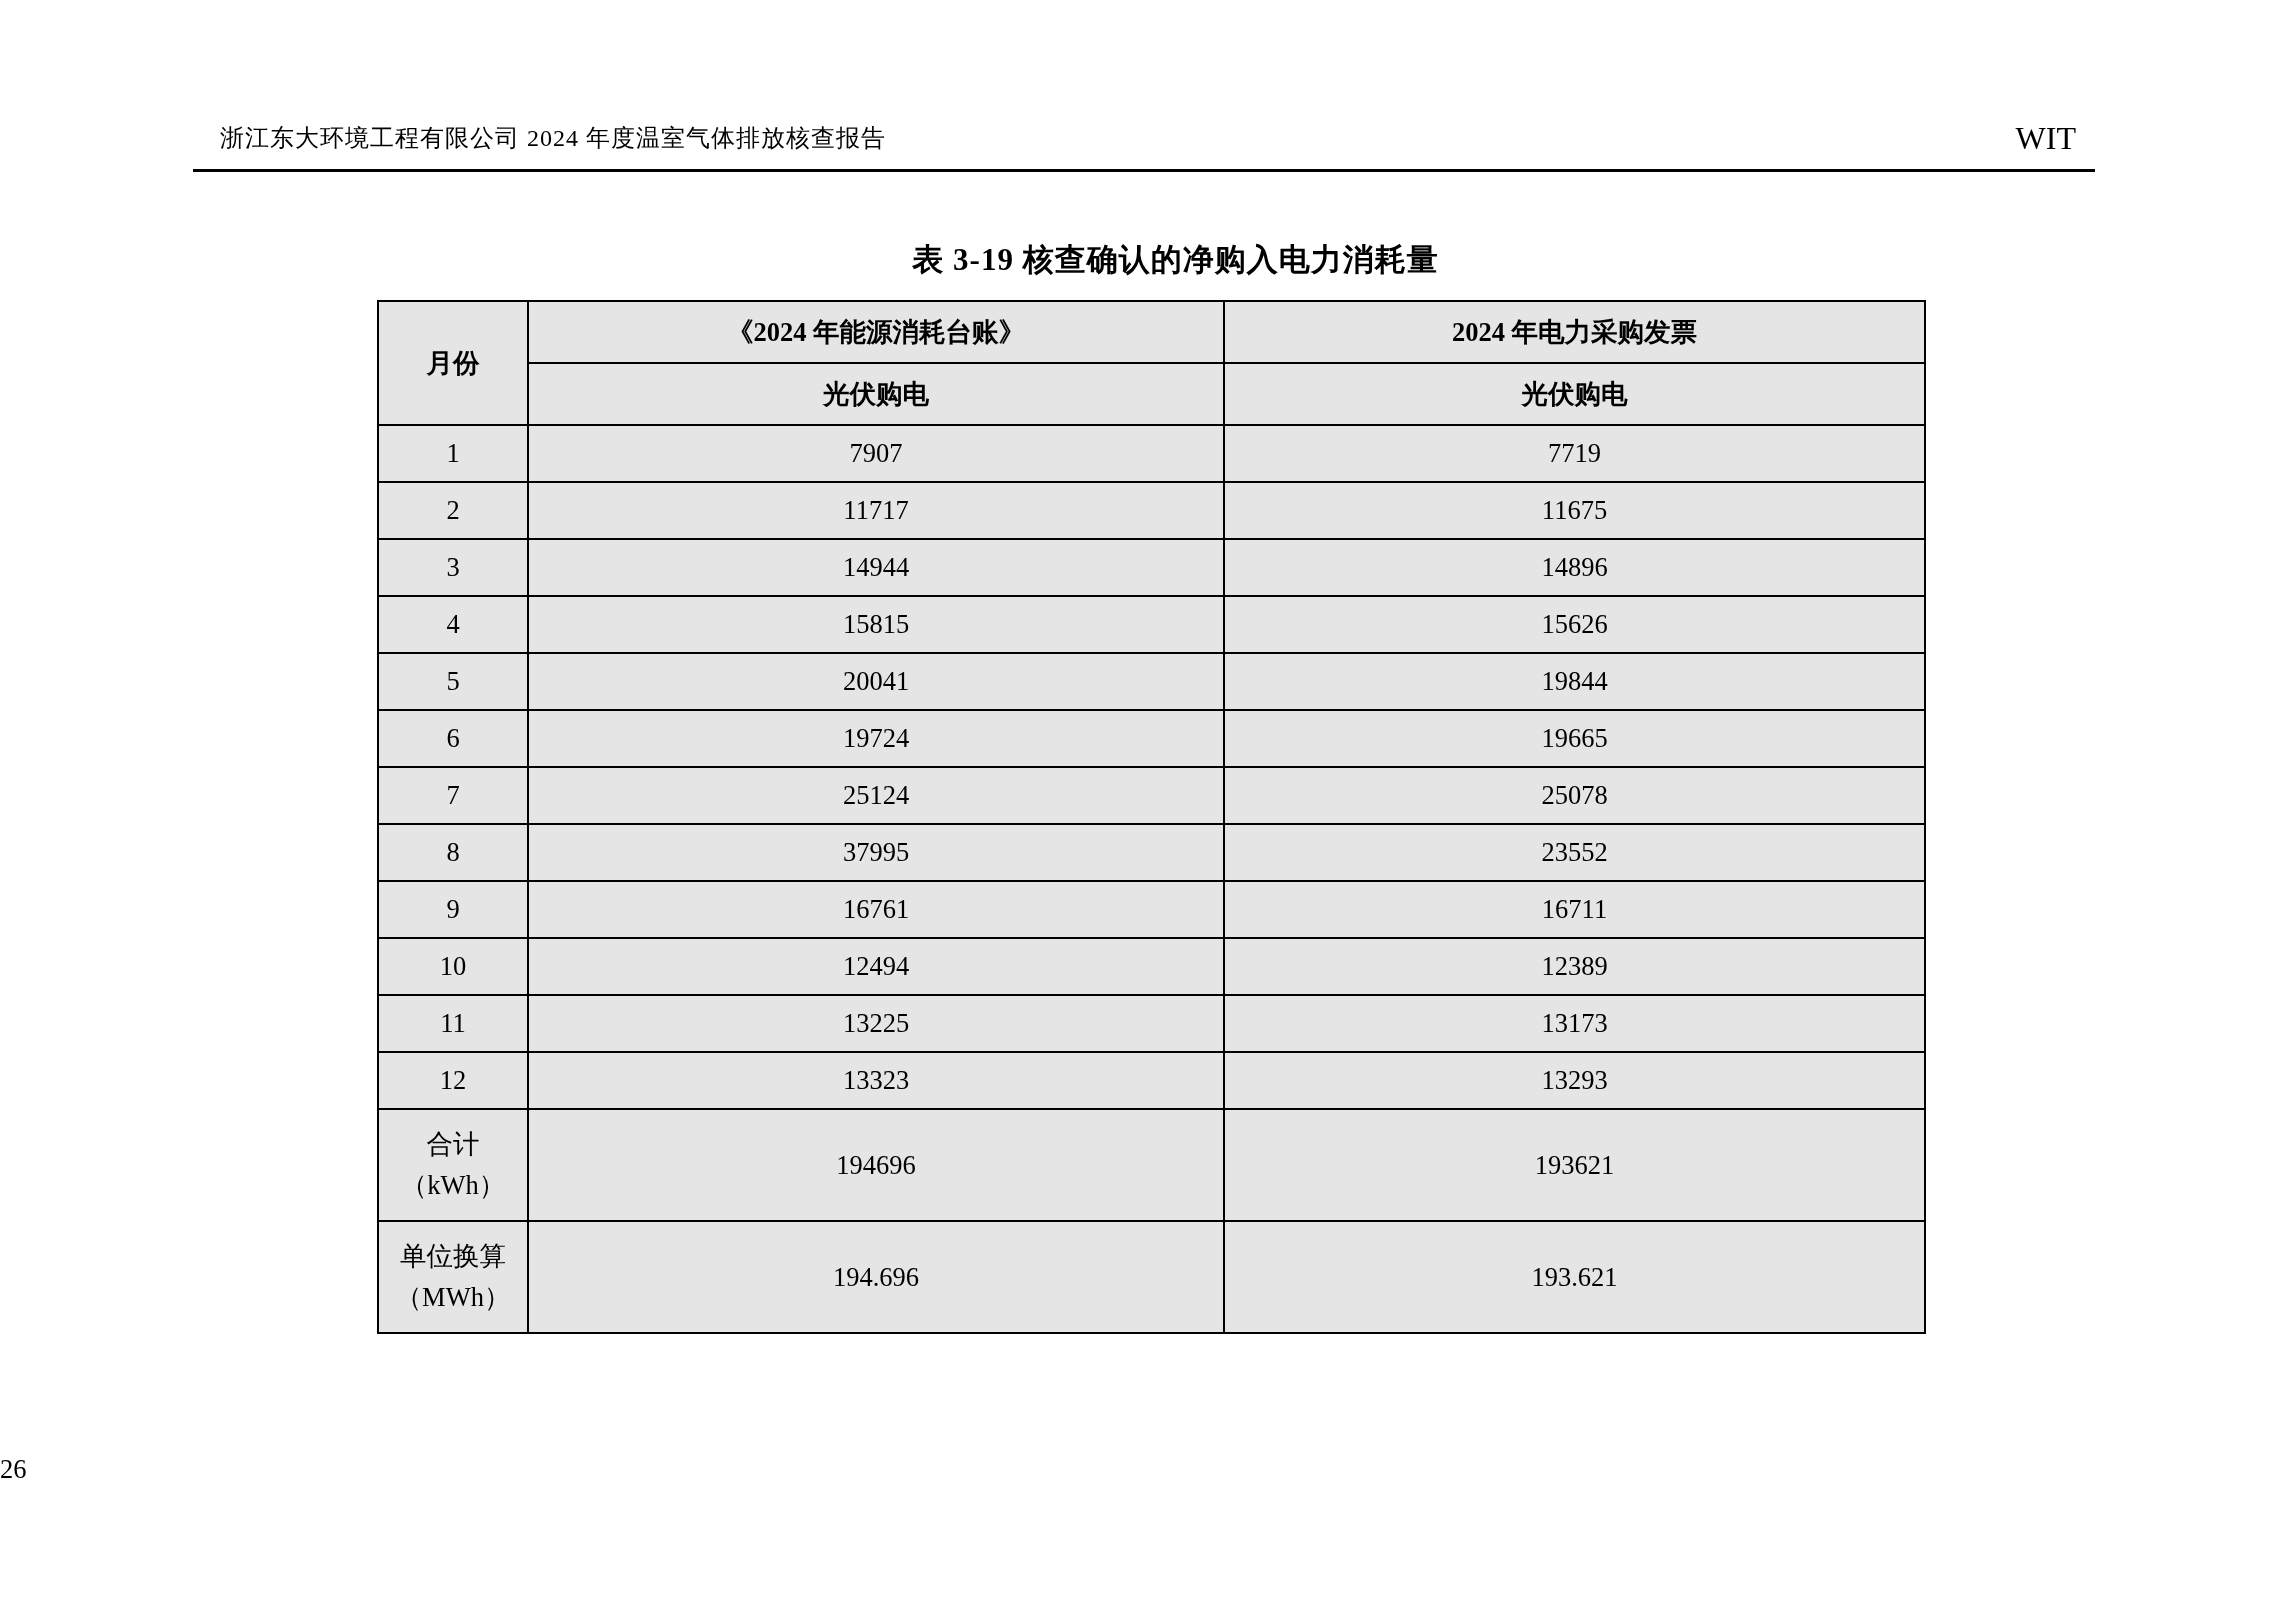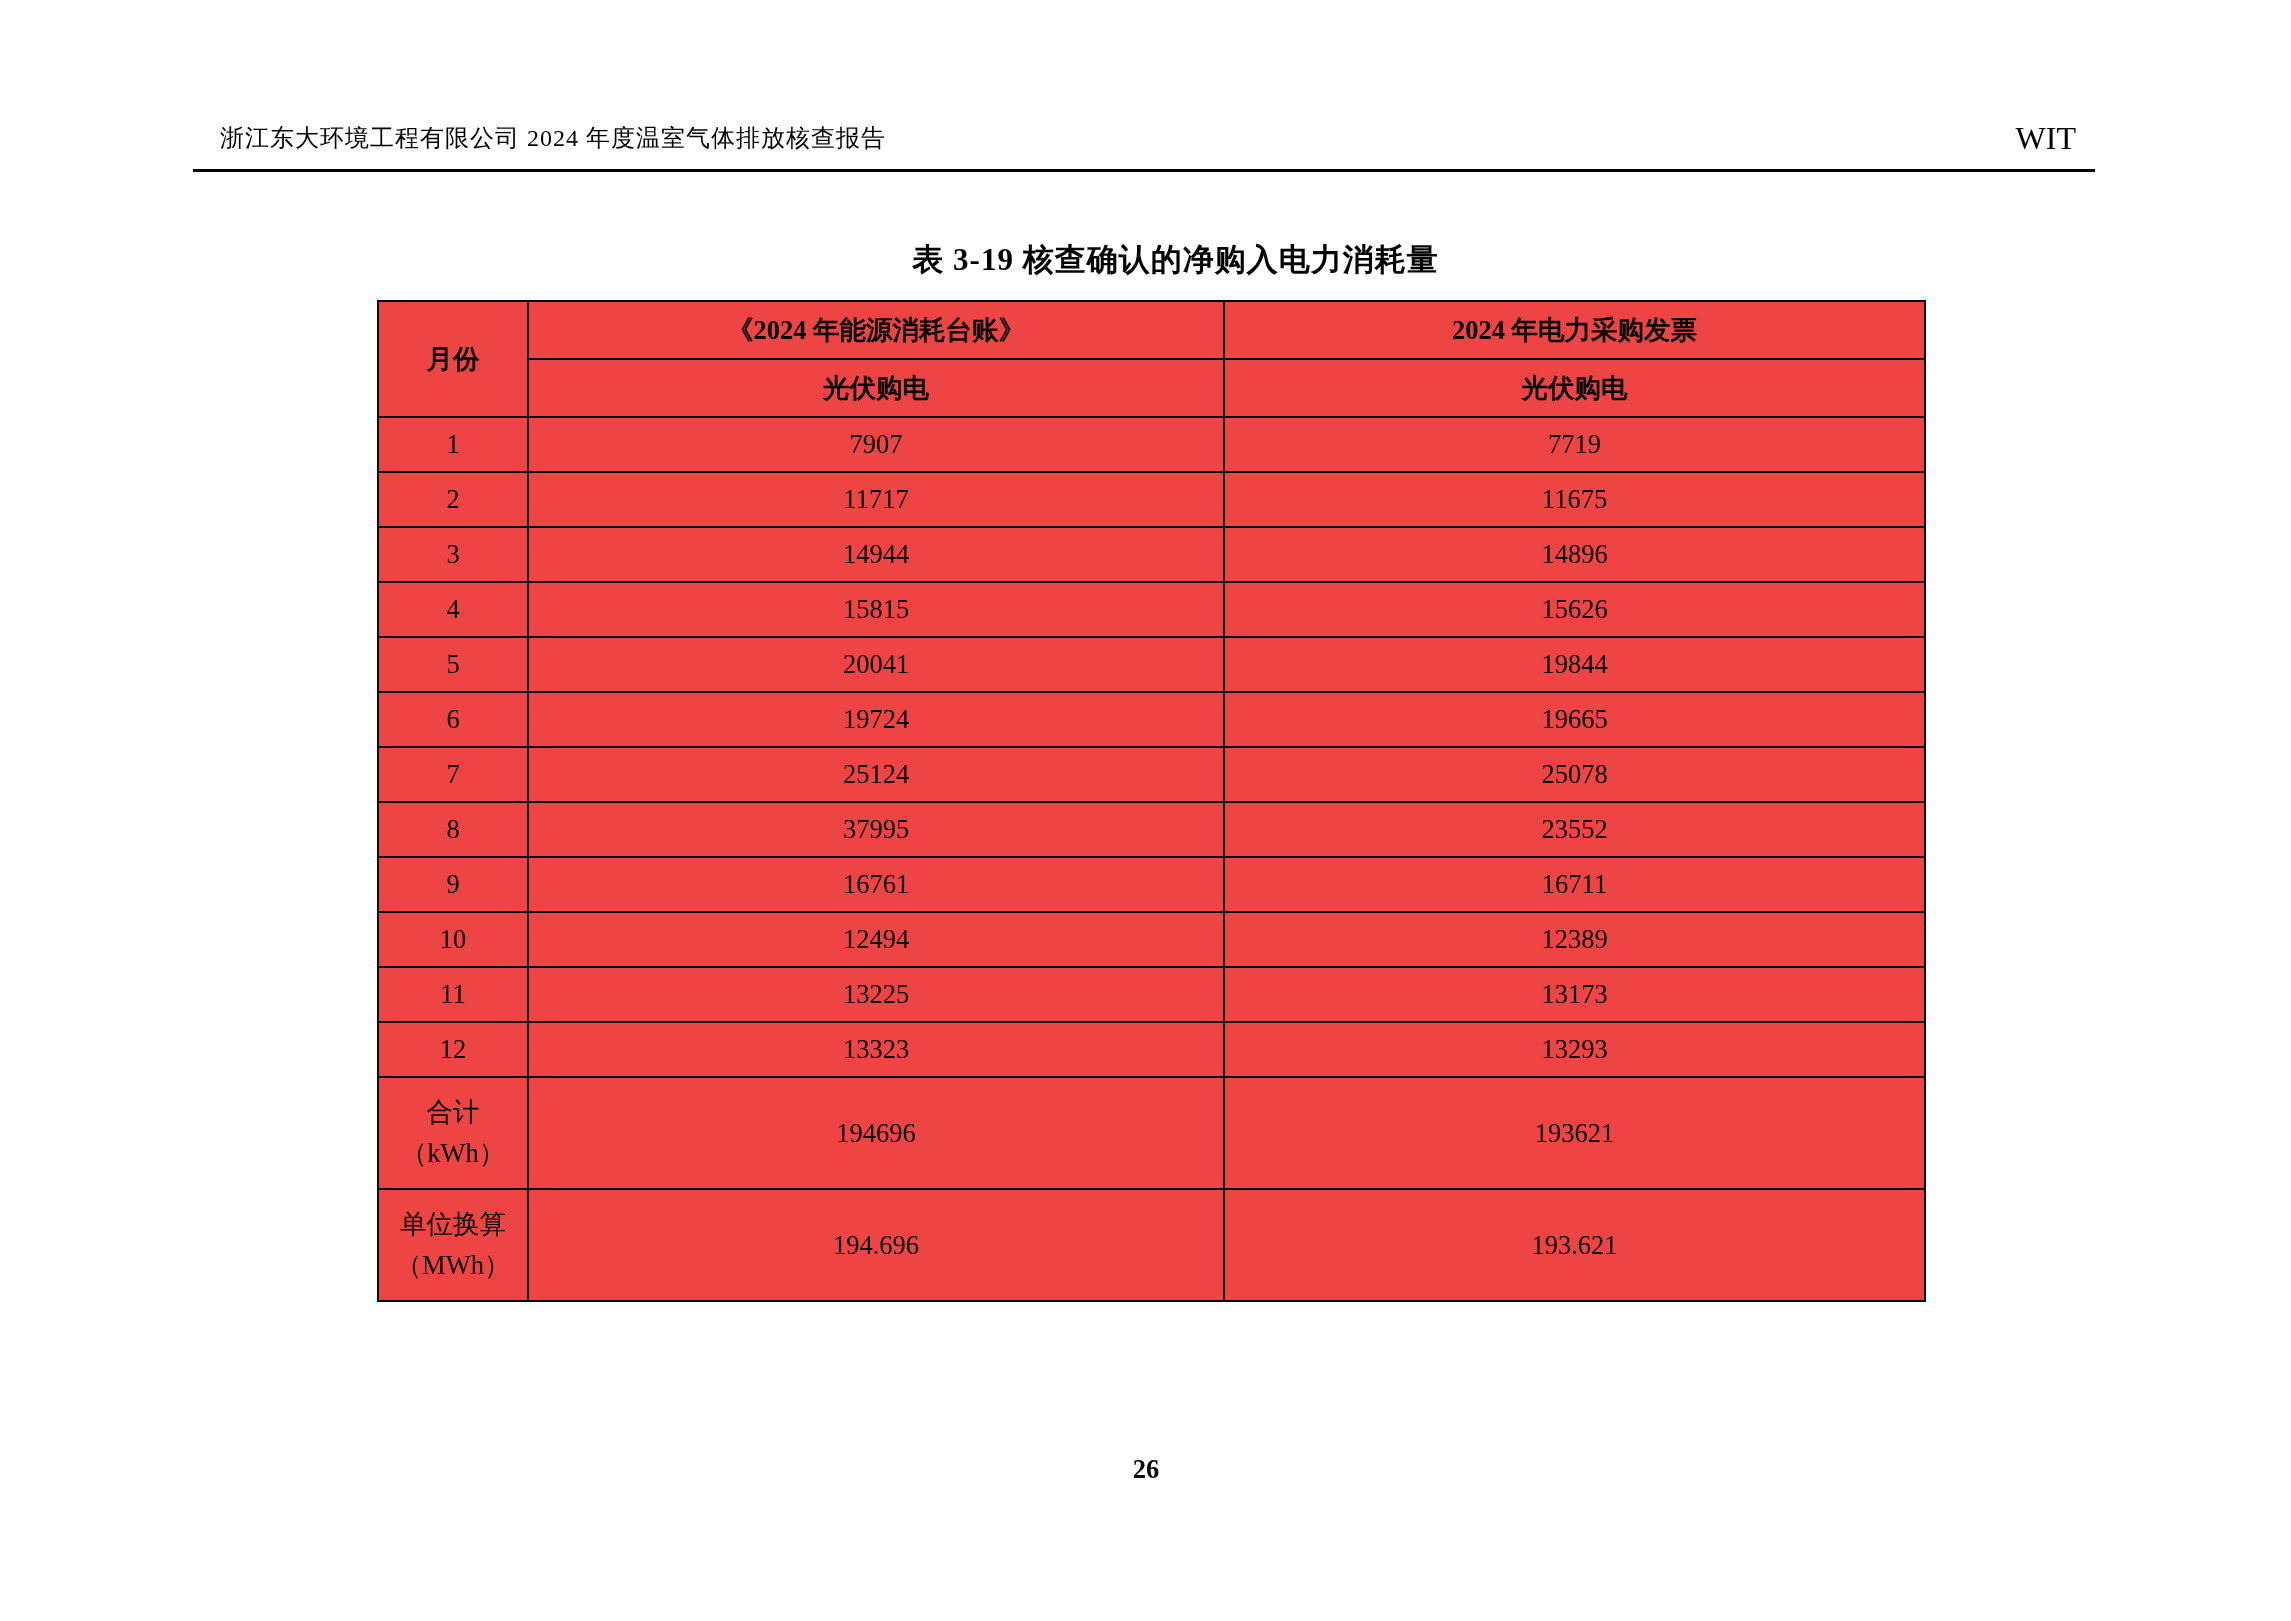--- a/index.html
+++ b/index.html
@@ -50,41 +50,39 @@
     left: 377px;
     top: 300px;
     width: 1547px;
     border-collapse: collapse;
     table-layout: fixed;
   }
   table.data-table td, table.data-table th {
     border: 2.9px solid #000000;
     text-align: center;
     vertical-align: middle;
-    padding: 1px;
+    padding: 12px;
     font-size: 26.5px;
     font-weight: normal;
-    background: #ef4444;
+    background: #e5e5e5;
   }
   table.data-table th {
     font-weight: bold;
     font-size: 26.5px;
   }
   tr.header-row { height: 58px; }
   tr.data-row { height: 55px; }
   tr.summary-row { height: 112px; }
   .two-line { line-height: 1.55; }
   .page-number {
     position: absolute;
     left: 0;
     top: 1454px;
     width: 2292px;
-    text-align: center;
     font-size: 26.5px;
-    font-weight: bold;
   }
 </style>
 </head>
 <body>
 
 <div class="running-header-left">浙江东大环境工程有限公司 2024 年度温室气体排放核查报告</div>
 <div class="running-header-right">WIT</div>
 <div class="header-rule"></div>
 
 <div class="doc-title">表 3-19 核查确认的净购入电力消耗量</div>

